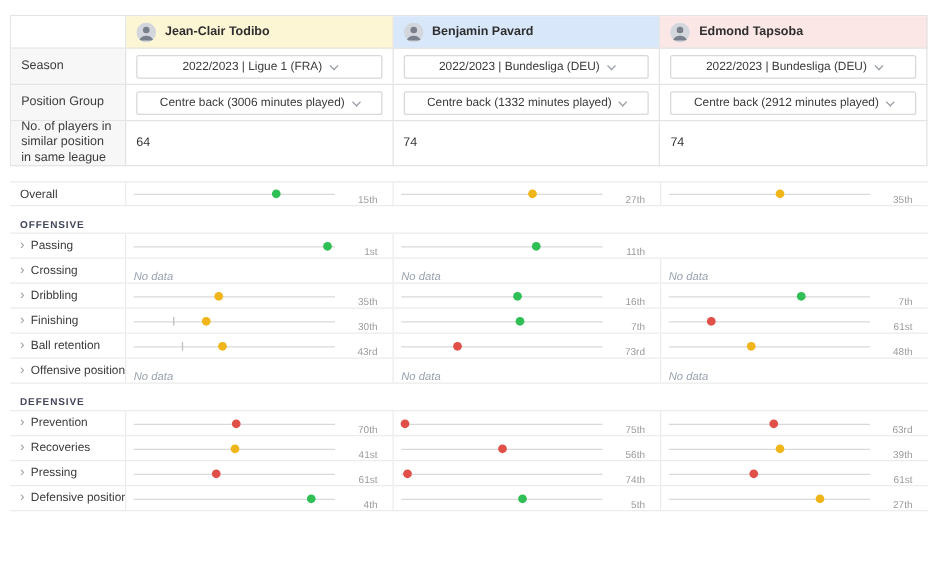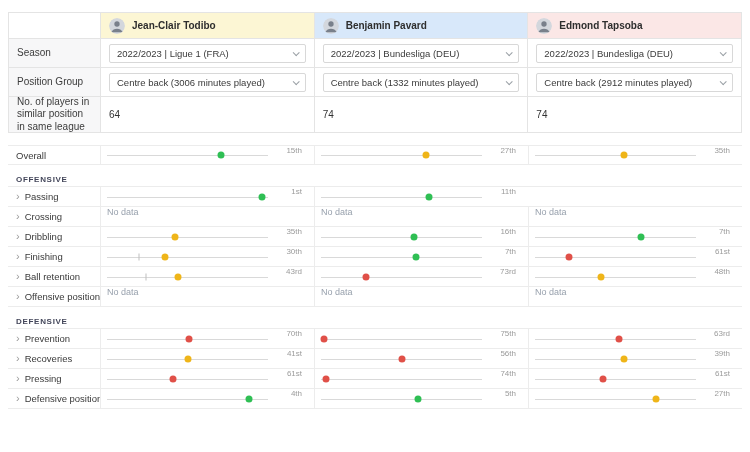--- a/index.html
+++ b/index.html
@@ -27,21 +27,21 @@
   .header-row .cell { height: 26px; }
   .season-row .cell, .position-row .cell { height: 29px; }
   .count-row .cell { height: 36px; }
   .label-cell { background: #f7f7f8; color: #3c3c3c; line-height: 1.25; }
   .corner { background: #fff; }
   .player-cell { gap: 7px; font-weight: 700; font-size: 10.5px; color: #2e2e2e; }
   .avatar { width: 16px; height: 16px; border-radius: 50%; overflow: hidden; flex-shrink: 0; display: block; }
   .select {
     flex: 1; height: 19px;
     border: 1px solid #d8d8d8; border-radius: 2px; background: #fff;
-    display: flex; align-items: center; justify-content: space-between;
+    display: flex; align-items: center; justify-content: center;
     padding: 0 7px; font-size: 9.5px; color: #3a3a3a; cursor: pointer;
     min-width: 0;
   }
   .select-value { white-space: nowrap; overflow: hidden; text-overflow: ellipsis; }
   .caret {
     width: 5px; height: 5px;
     border-right: 1.2px solid #9aa0a6; border-bottom: 1.2px solid #9aa0a6;
     transform: rotate(45deg) translateY(-1px);
     margin-left: 6px; flex-shrink: 0;
   }
@@ -60,27 +60,27 @@
     height: 20px; border-bottom: 1px solid #ececec;
   }
   .chart-section:first-child .chart-row { border-top: 1px solid #ececec; }
   .chart-row > div:nth-child(n+2) { border-left: 1px solid #ececec; }
   .metric-label-cell {
     display: flex; align-items: center; gap: 5px;
     padding: 0 4px 0 8px; font-size: 9.5px; color: #3a3a3a;
     white-space: nowrap; overflow: hidden;
   }
   .chev { color: #9a9a9a; font-size: 11px; line-height: 1; margin-top: -1px; }
-  .chart-cell { display: flex; align-items: flex-start; padding: 0 12px 0 6px; min-width: 0; }
+  .chart-cell { display: flex; align-items: flex-end; padding: 0 12px 0 6px; min-width: 0; }
   .track { position: relative; flex: 1; height: 100%; }
   .track-line { position: absolute; left: 0; right: 0; top: 50%; height: 1px; background: #d9d9d9; }
   .dot { position: absolute; top: 50%; width: 7px; height: 7px; border-radius: 50%; transform: translate(-50%,-50%); }
   .tick { position: absolute; top: 50%; width: 1px; height: 7px; background: #bfbfbf; transform: translate(-50%,-50%); }
   .rank { width: 28px; margin-left: 6px; text-align: right; font-size: 8px; color: #9b9b9b; flex-shrink: 0; }
-  .no-data { font-size: 9px; color: #98a1ad; }
+  .no-data { font-size: 9px; font-style: italic; color: #98a1ad; }
 </style>
 </head>
 <body>
 
 <div class="page">
 
   <div class="content">
     <div class="info-table">
 
       <div class="grid-row header-row">

